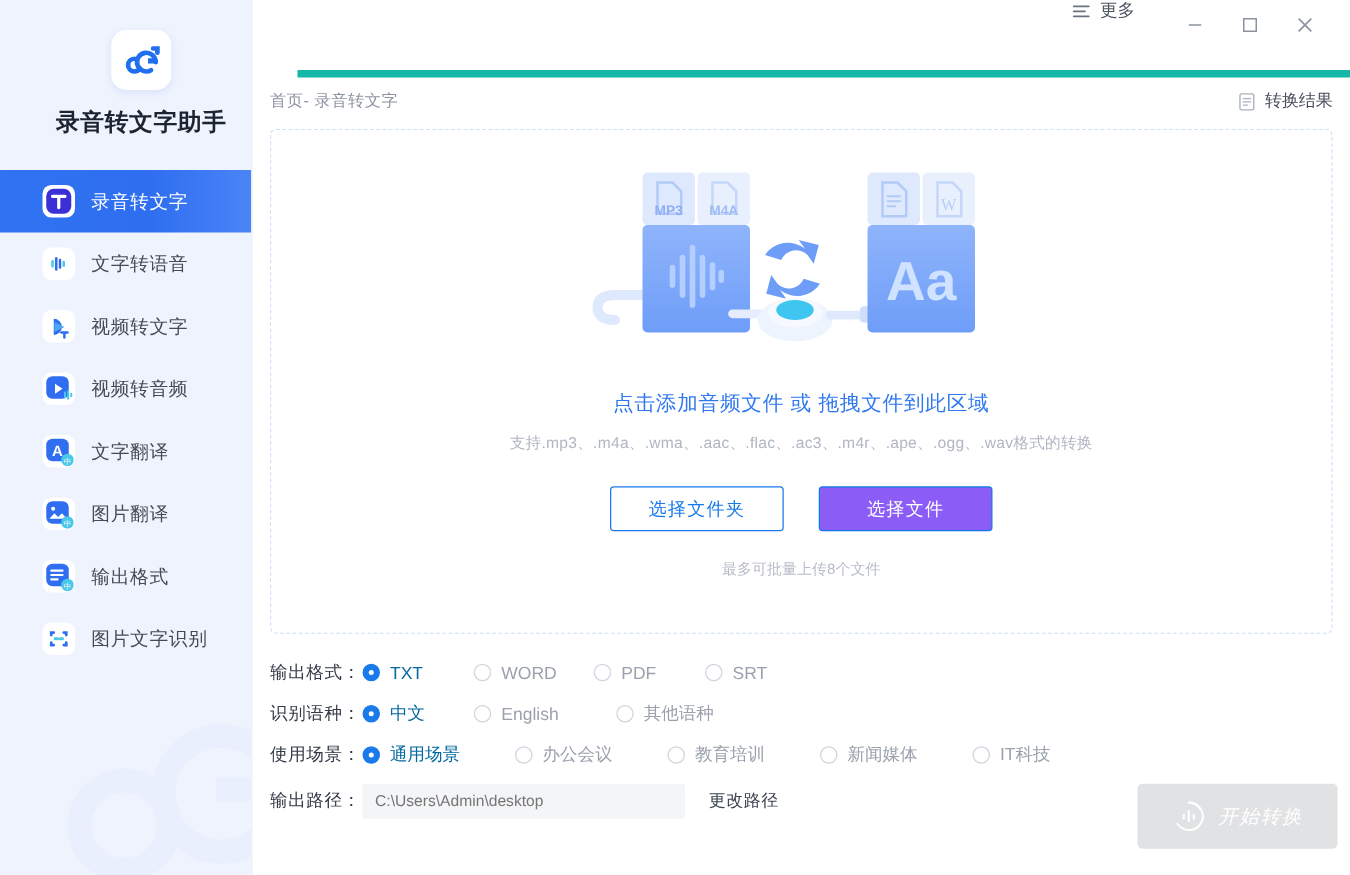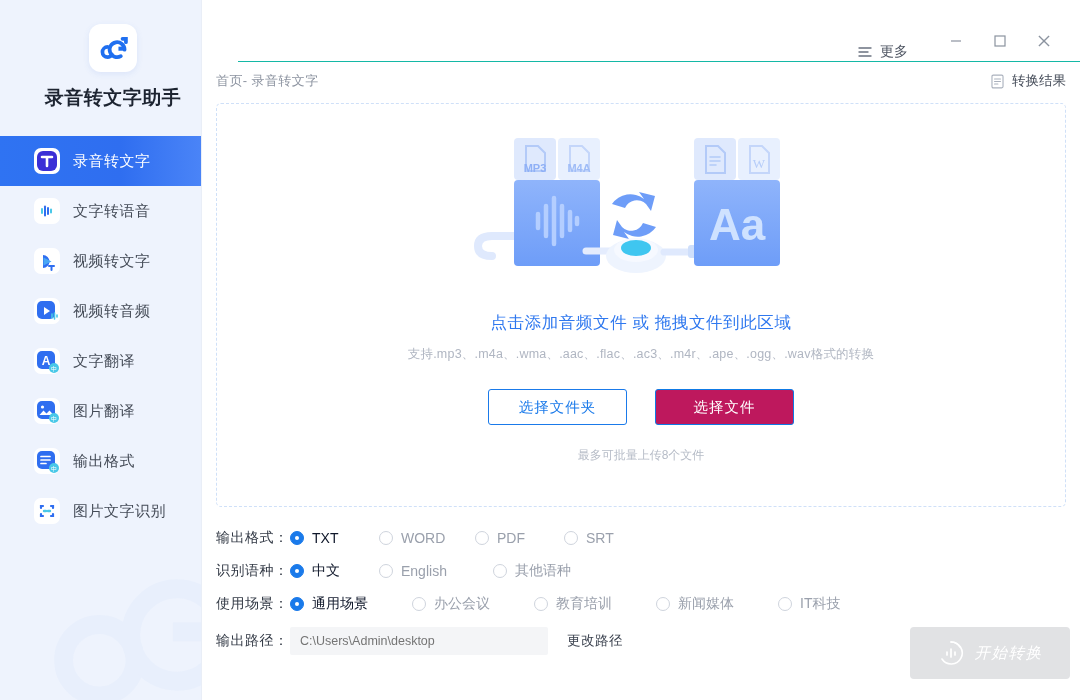--- a/index.html
+++ b/index.html
@@ -84,23 +84,23 @@
   
   .main {
     flex: 1 1 auto;
     height: 700px;
     position: relative;
     background: #ffffff;
     border-left: 1px solid #e9eef7;
   }
   .titlebar {
     height: 62px;
-    display: flex; align-items: flex-end; justify-content: flex-end;
+    display: flex; align-items: flex-start; justify-content: flex-end;
     padding-right: 14px;
-    border-bottom: 1px solid #14b8a6;
+    border-bottom: 6px solid #14b8a6;
     margin-left: 36px;
   }
   .tb-more {
     display: flex; align-items: center; gap: 7px;
     color: #4e5562;
     font-size: 14px;
     cursor: pointer;
     margin-right: 26px;
   }
   .win-btn {
@@ -159,21 +159,21 @@
     font-size: 14.5px;
     cursor: pointer;
     letter-spacing: 1px;
   }
   .btn-outline {
     border: 1px solid #1a7aea;
     color: #1a7aea;
     background: #ffffff;
   }
   .btn-primary {
-    background: #be185d;
+    background: #8b5cf6;
     color: #ffffff;
     border: 1px solid #0f7ae5;
   }
   .dz-note {
     margin-top: 22px;
     font-size: 12px;
     color: #b6bcc7;
   }
 
   
@@ -208,21 +208,21 @@
   }
   .opt.on .radio {
     border: 1px solid #1a7aea;
     background: #1a7aea;
   }
   .opt.on .radio::after {
     content: ""; position: absolute;
     left: 4px; top: 4px; width: 4px; height: 4px;
     border-radius: 50%; background: #ffffff;
   }
-  .opt.on { color: #0f172a; }
+  .opt.on { color: #0369a1; }
 
   .path-input {
     width: 258px; height: 28px;
     background: #f4f5f7;
     border: none;
     border-radius: 2px;
     padding: 0 10px;
     font-size: 12.5px;
     color: #b9bec8;
     font-family: "Liberation Sans", sans-serif;

